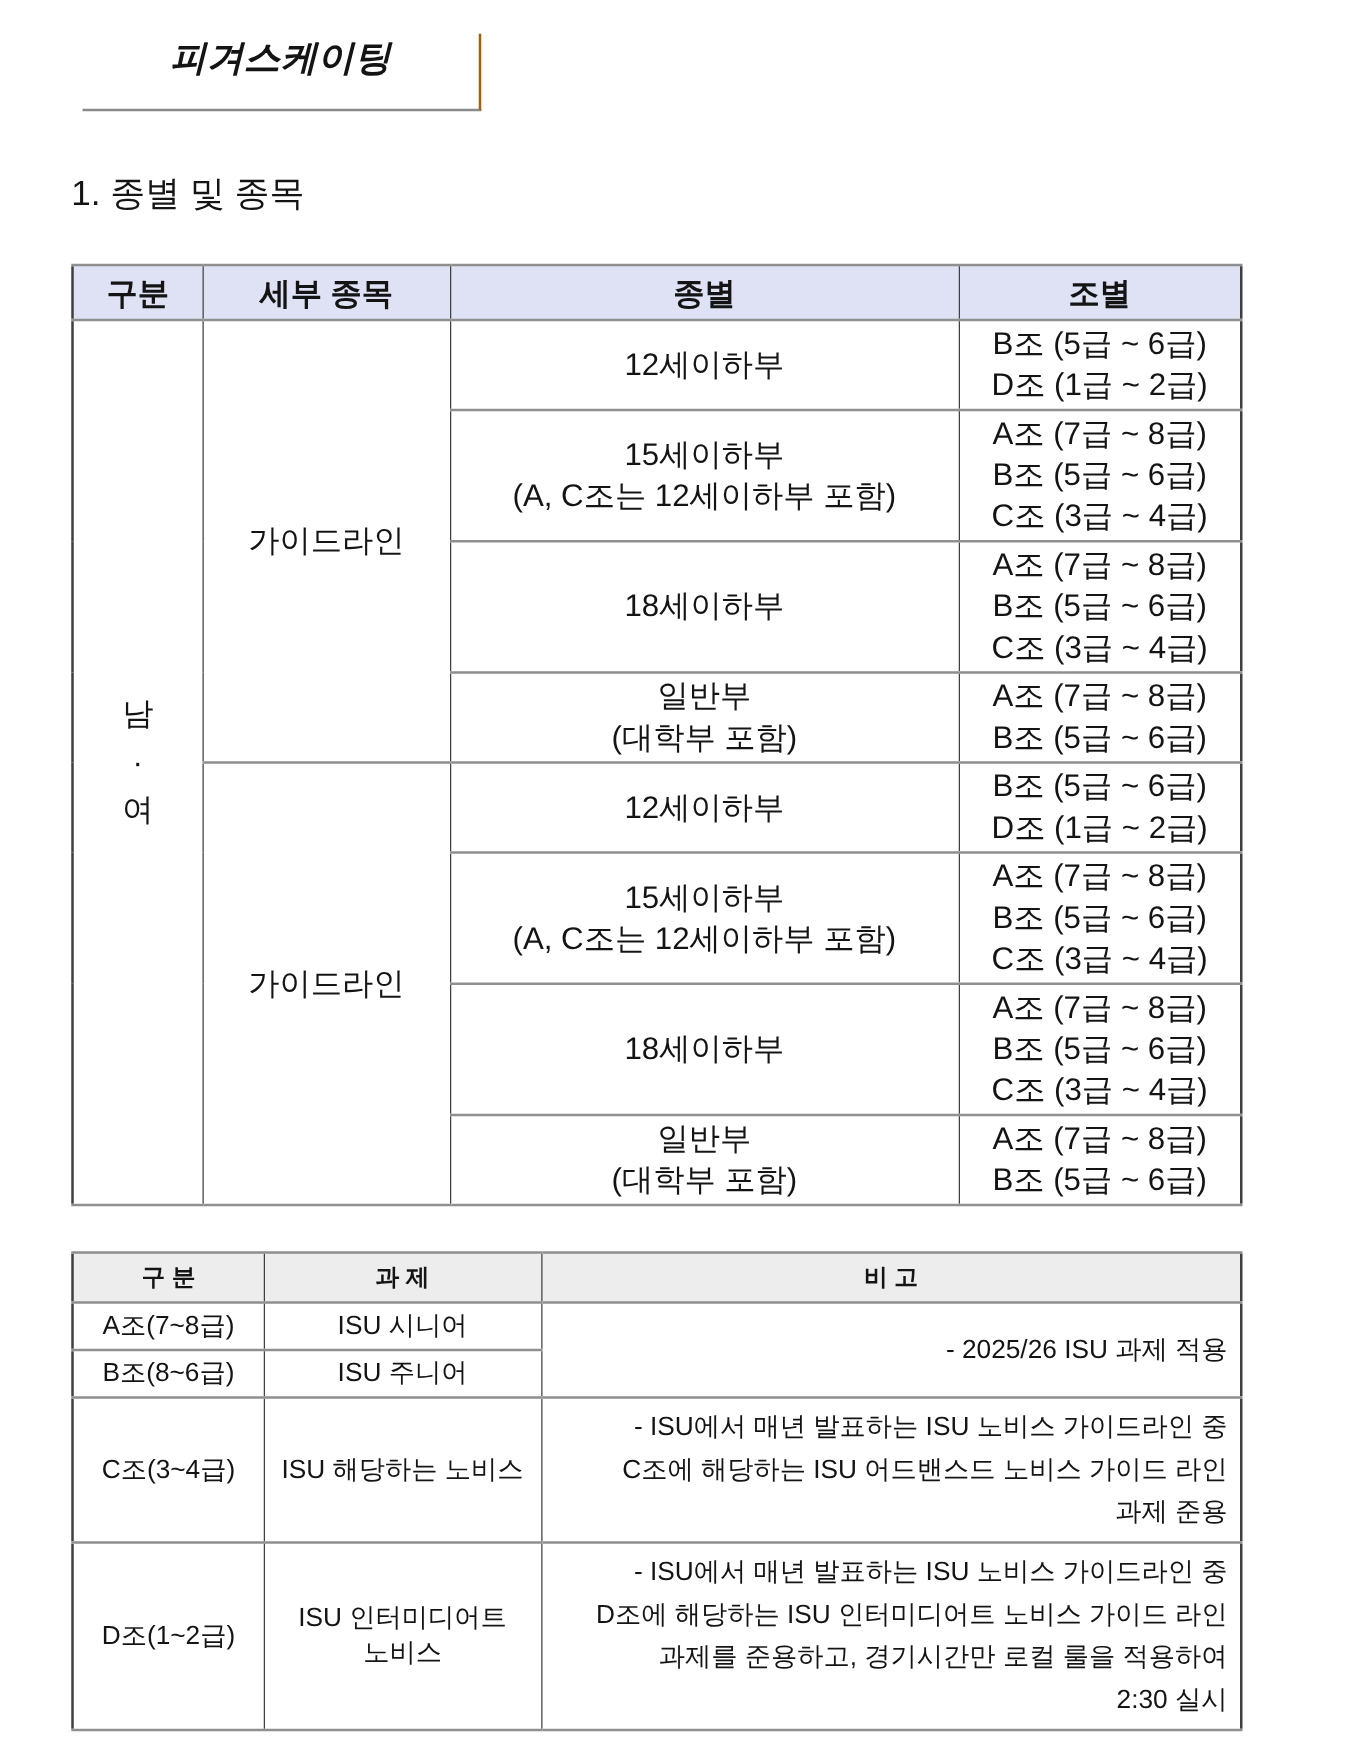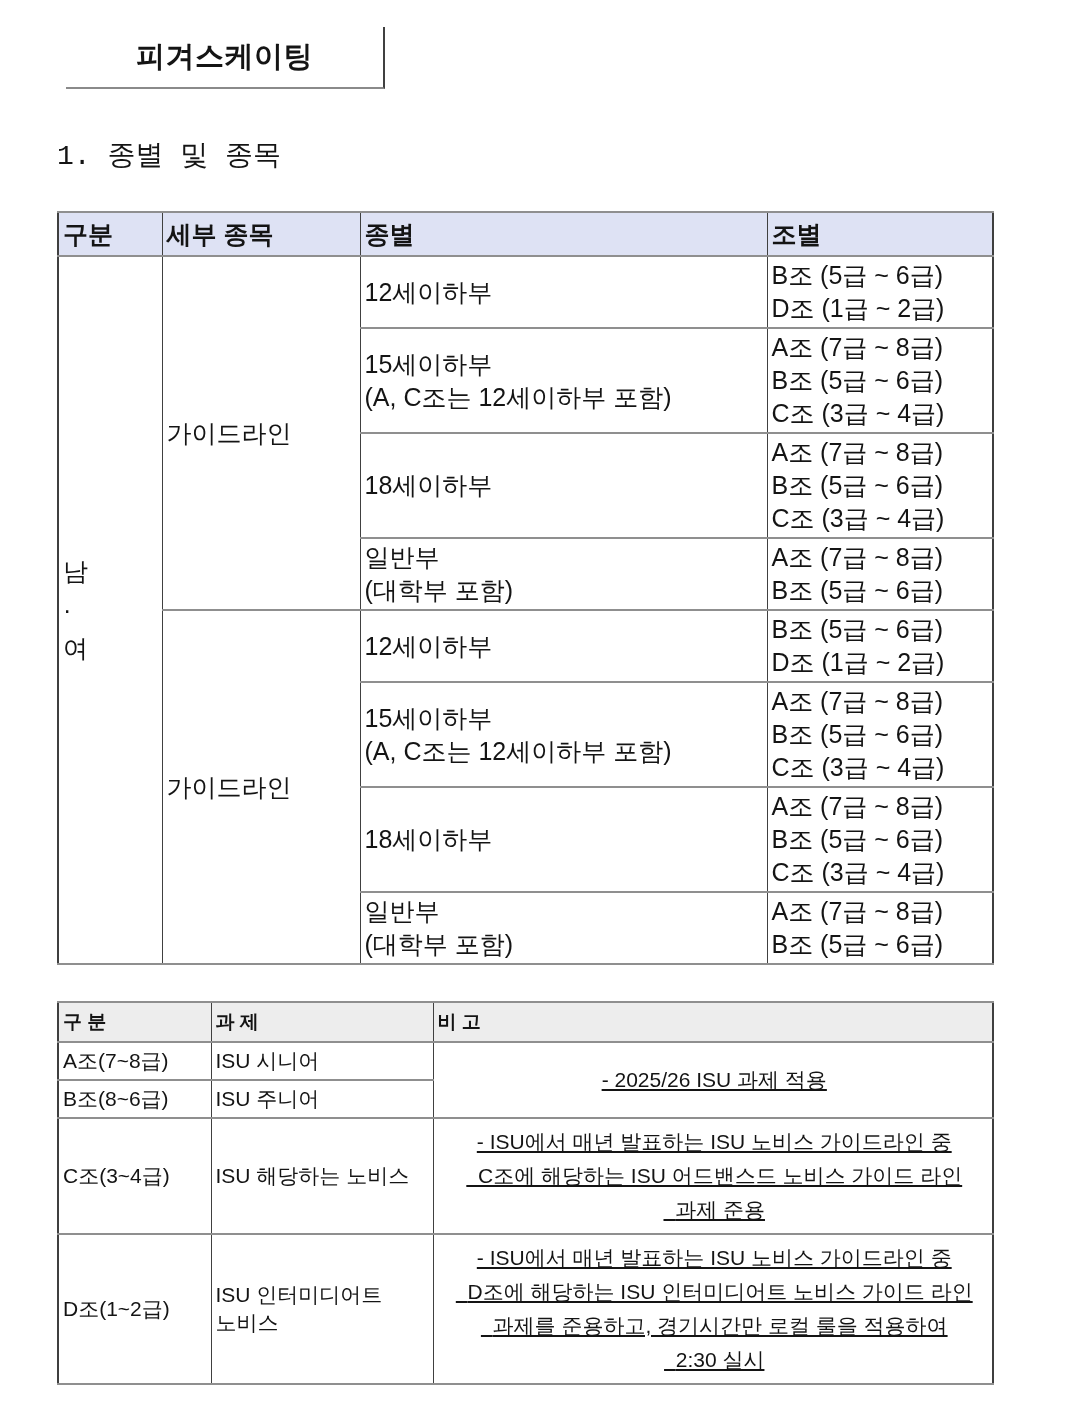--- a/index.html
+++ b/index.html
@@ -7,64 +7,64 @@
   body {
     width:1080px; height:1406px; overflow:hidden;
     font-family:"Liberation Sans", sans-serif;
     color:#141414;
   }
   .page { padding:27px 0 0 57px; }
 
   
   .title-box{
     margin-left:9px; width:319px; height:62px;
-    display:flex; align-items:center; justify-content:center;
-    border-right:2px solid #404040;
+    display:flex; align-items:flex-start; justify-content:center;
+    border-right:2px solid #a16207;
     border-bottom:2px solid #8a8a8a;
     font-family:"Liberation Serif", serif;
-    font-size:29px; font-weight:700; letter-spacing:.5px;
+    font-size:29px; font-weight:700; letter-spacing:.5px;font-style:italic;
   }
 
   .sec{
-    font-family:Liberation Mono, monospace;
+    font-family:Liberation Sans, sans-serif;
     font-size:28px; font-weight:500;
   }
   .sec1{ margin-top:47px; }
   .sec2{ margin-top:40px; }
 
   table{
     border-collapse:collapse; table-layout:fixed;
     width:935px;
     border:2px solid #3f3f3f;
   }
   th,td{
     border-left:1px solid #404040; border-right:1px solid #404040;
     border-top:2px solid #8f8f8f;  border-bottom:2px solid #8f8f8f;
-    text-align:left; vertical-align:middle;
+    text-align:center; vertical-align:middle;
     white-space:pre-wrap; padding:2px 4px;
   }
 
   
   .t1{ margin-top:37px; }
   .t1 th{ background:var(--t1head,#dee2f4); font-size:25px; height:44px; font-weight:700; }
   .t1 td{ font-size:25px; line-height:1.32; }
   .t1 tr.h2{ height:68px; }
   .t1 tr.h3{ height:99px; }
   .t1 .gender{ line-height:1.55; }
 
   
   .t2{ margin-top:36px; }
   .t2 th{ background:var(--t2head,#ededed); font-size:19px; height:40px; font-weight:700; }
   .t2 td{ font-size:21px; line-height:1.35; }
   .t2 tr.ha{ height:38px; }
   .t2 tr.hc{ height:95px; }
   .t2 tr.hd{ height:130px; }
   .t2 .note{
-    text-align:center; vertical-align:middle;
-    padding:6px 10px 6px 13px; line-height:1.62;text-decoration:underline;
+    text-align:right; vertical-align:middle;
+    padding:6px 10px 6px 13px; line-height:1.62;
   }
 </style>
 </head>
 <body style="--t1head: #dee2f4; --t2head: #ededed;">
 
 <div class="page">
 
   <div class="title-box">
     <span>피겨스케이팅</span>
   </div>

